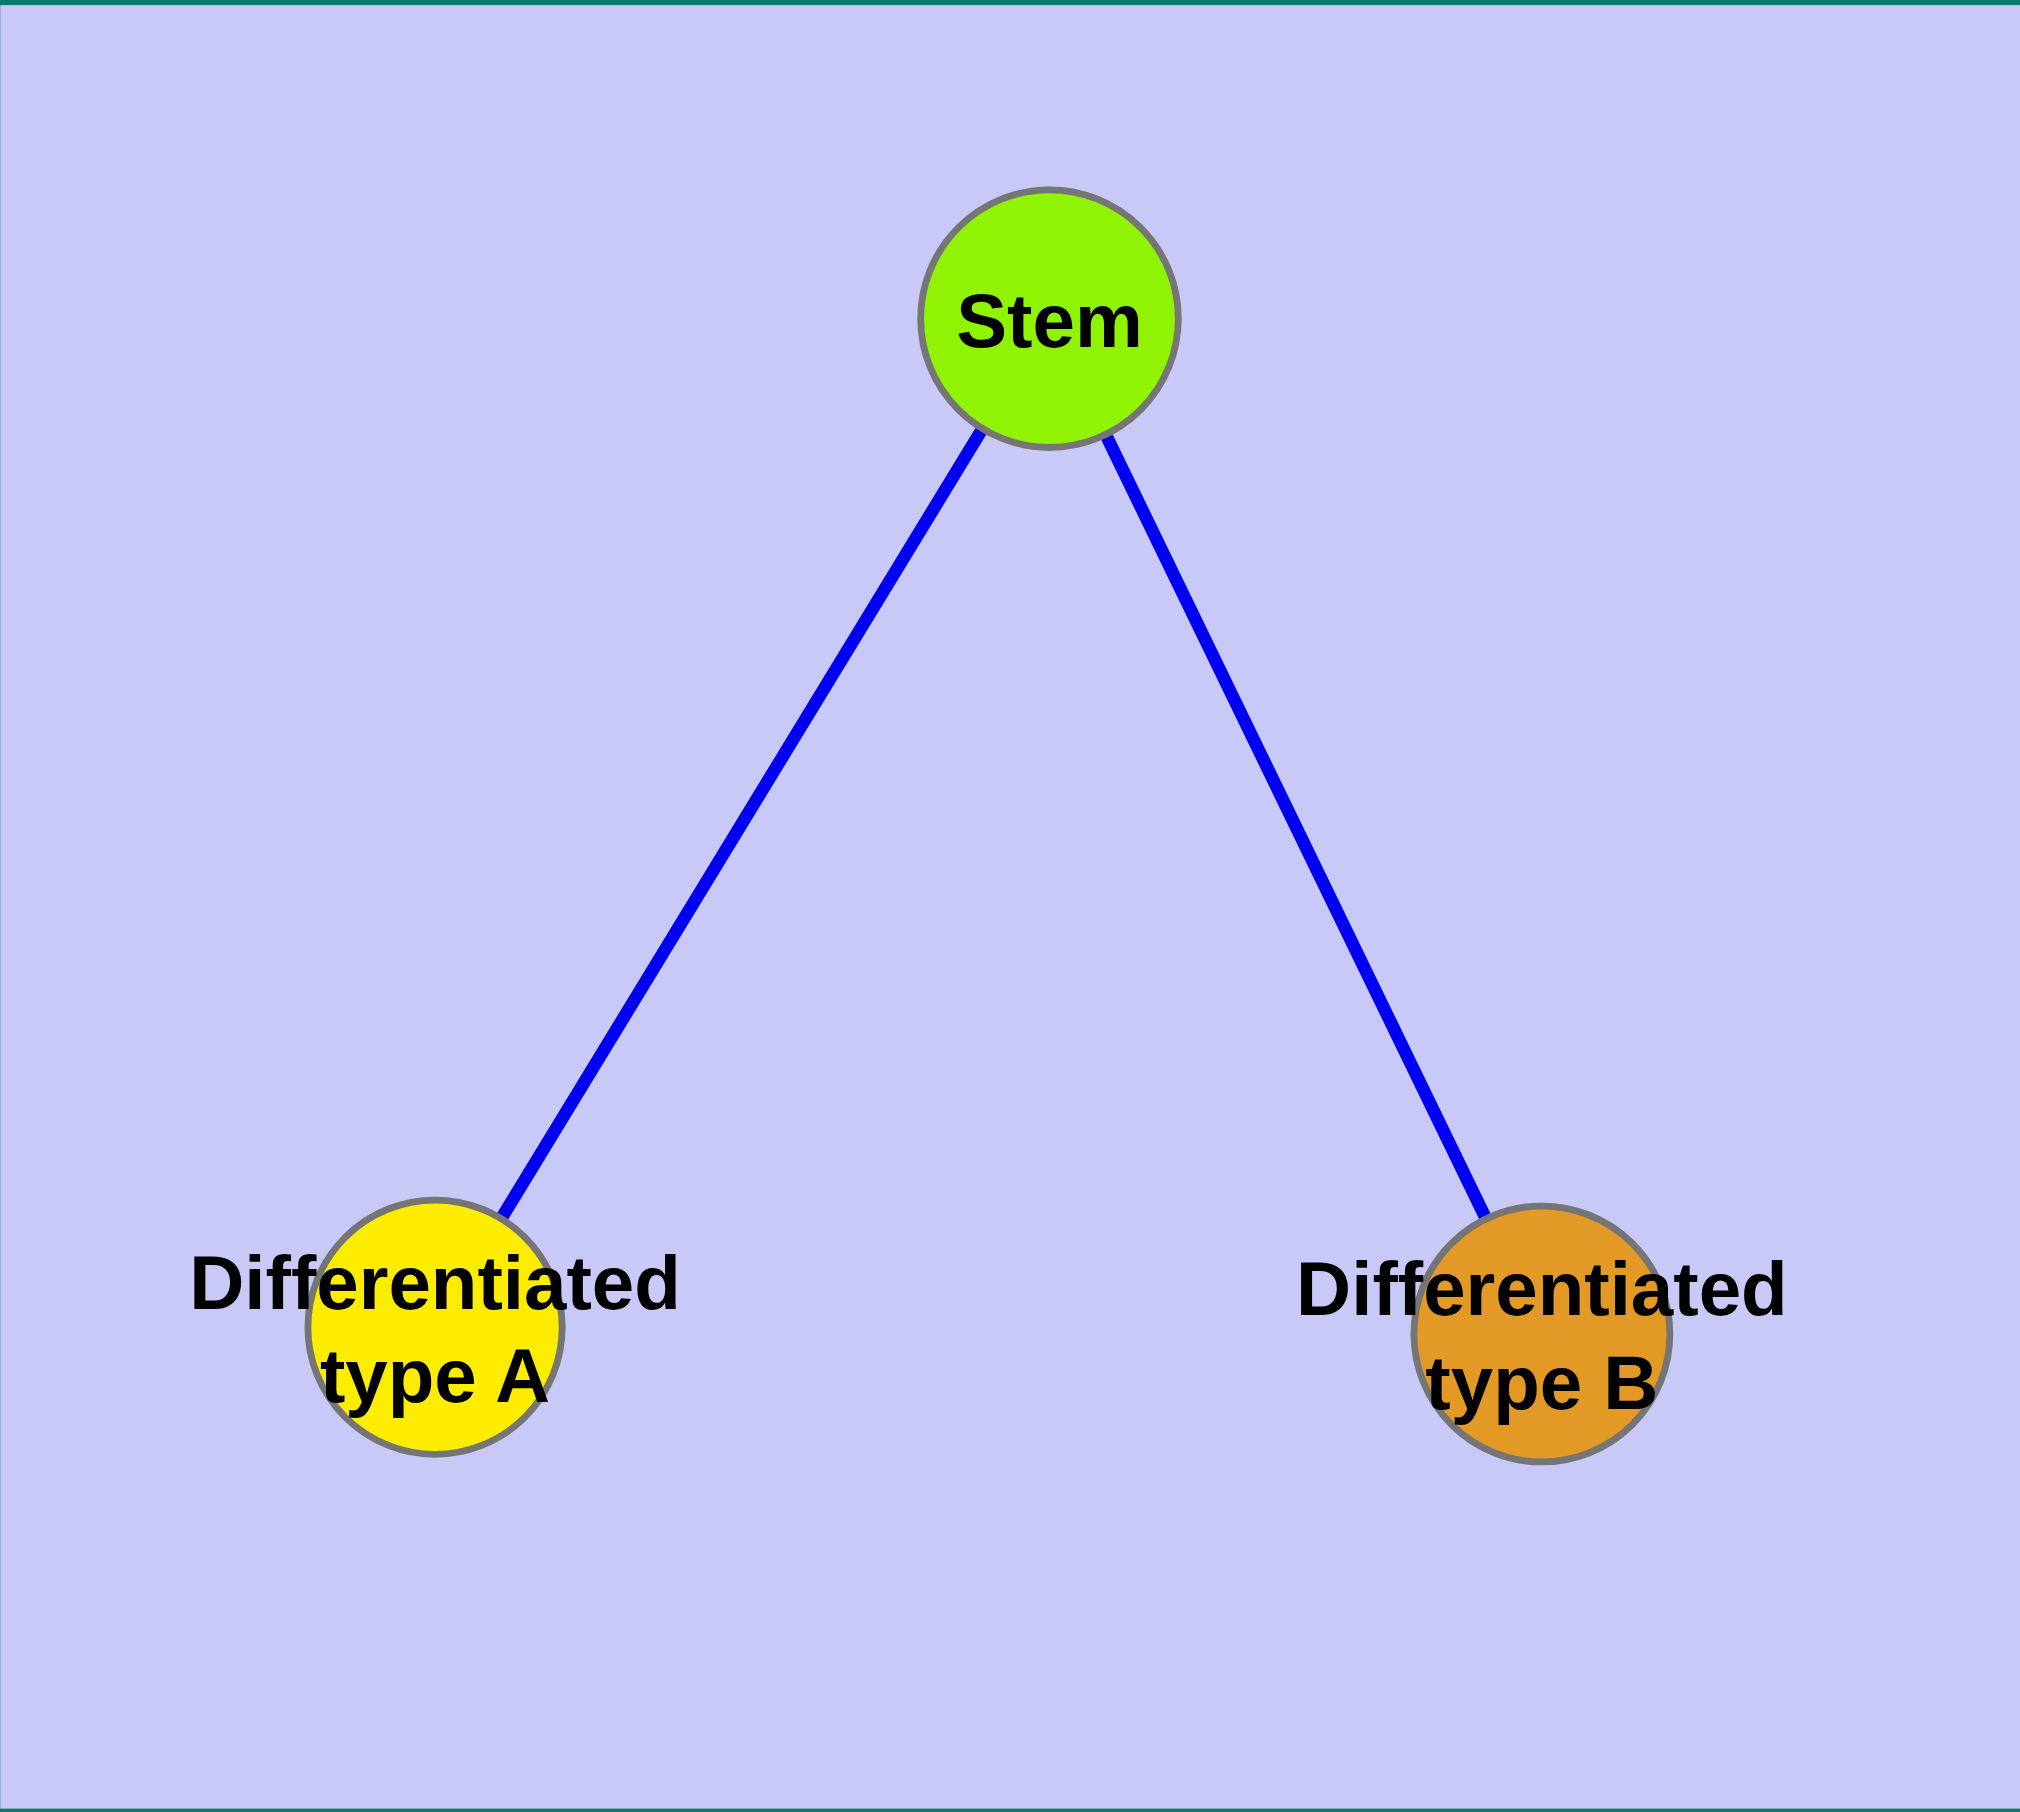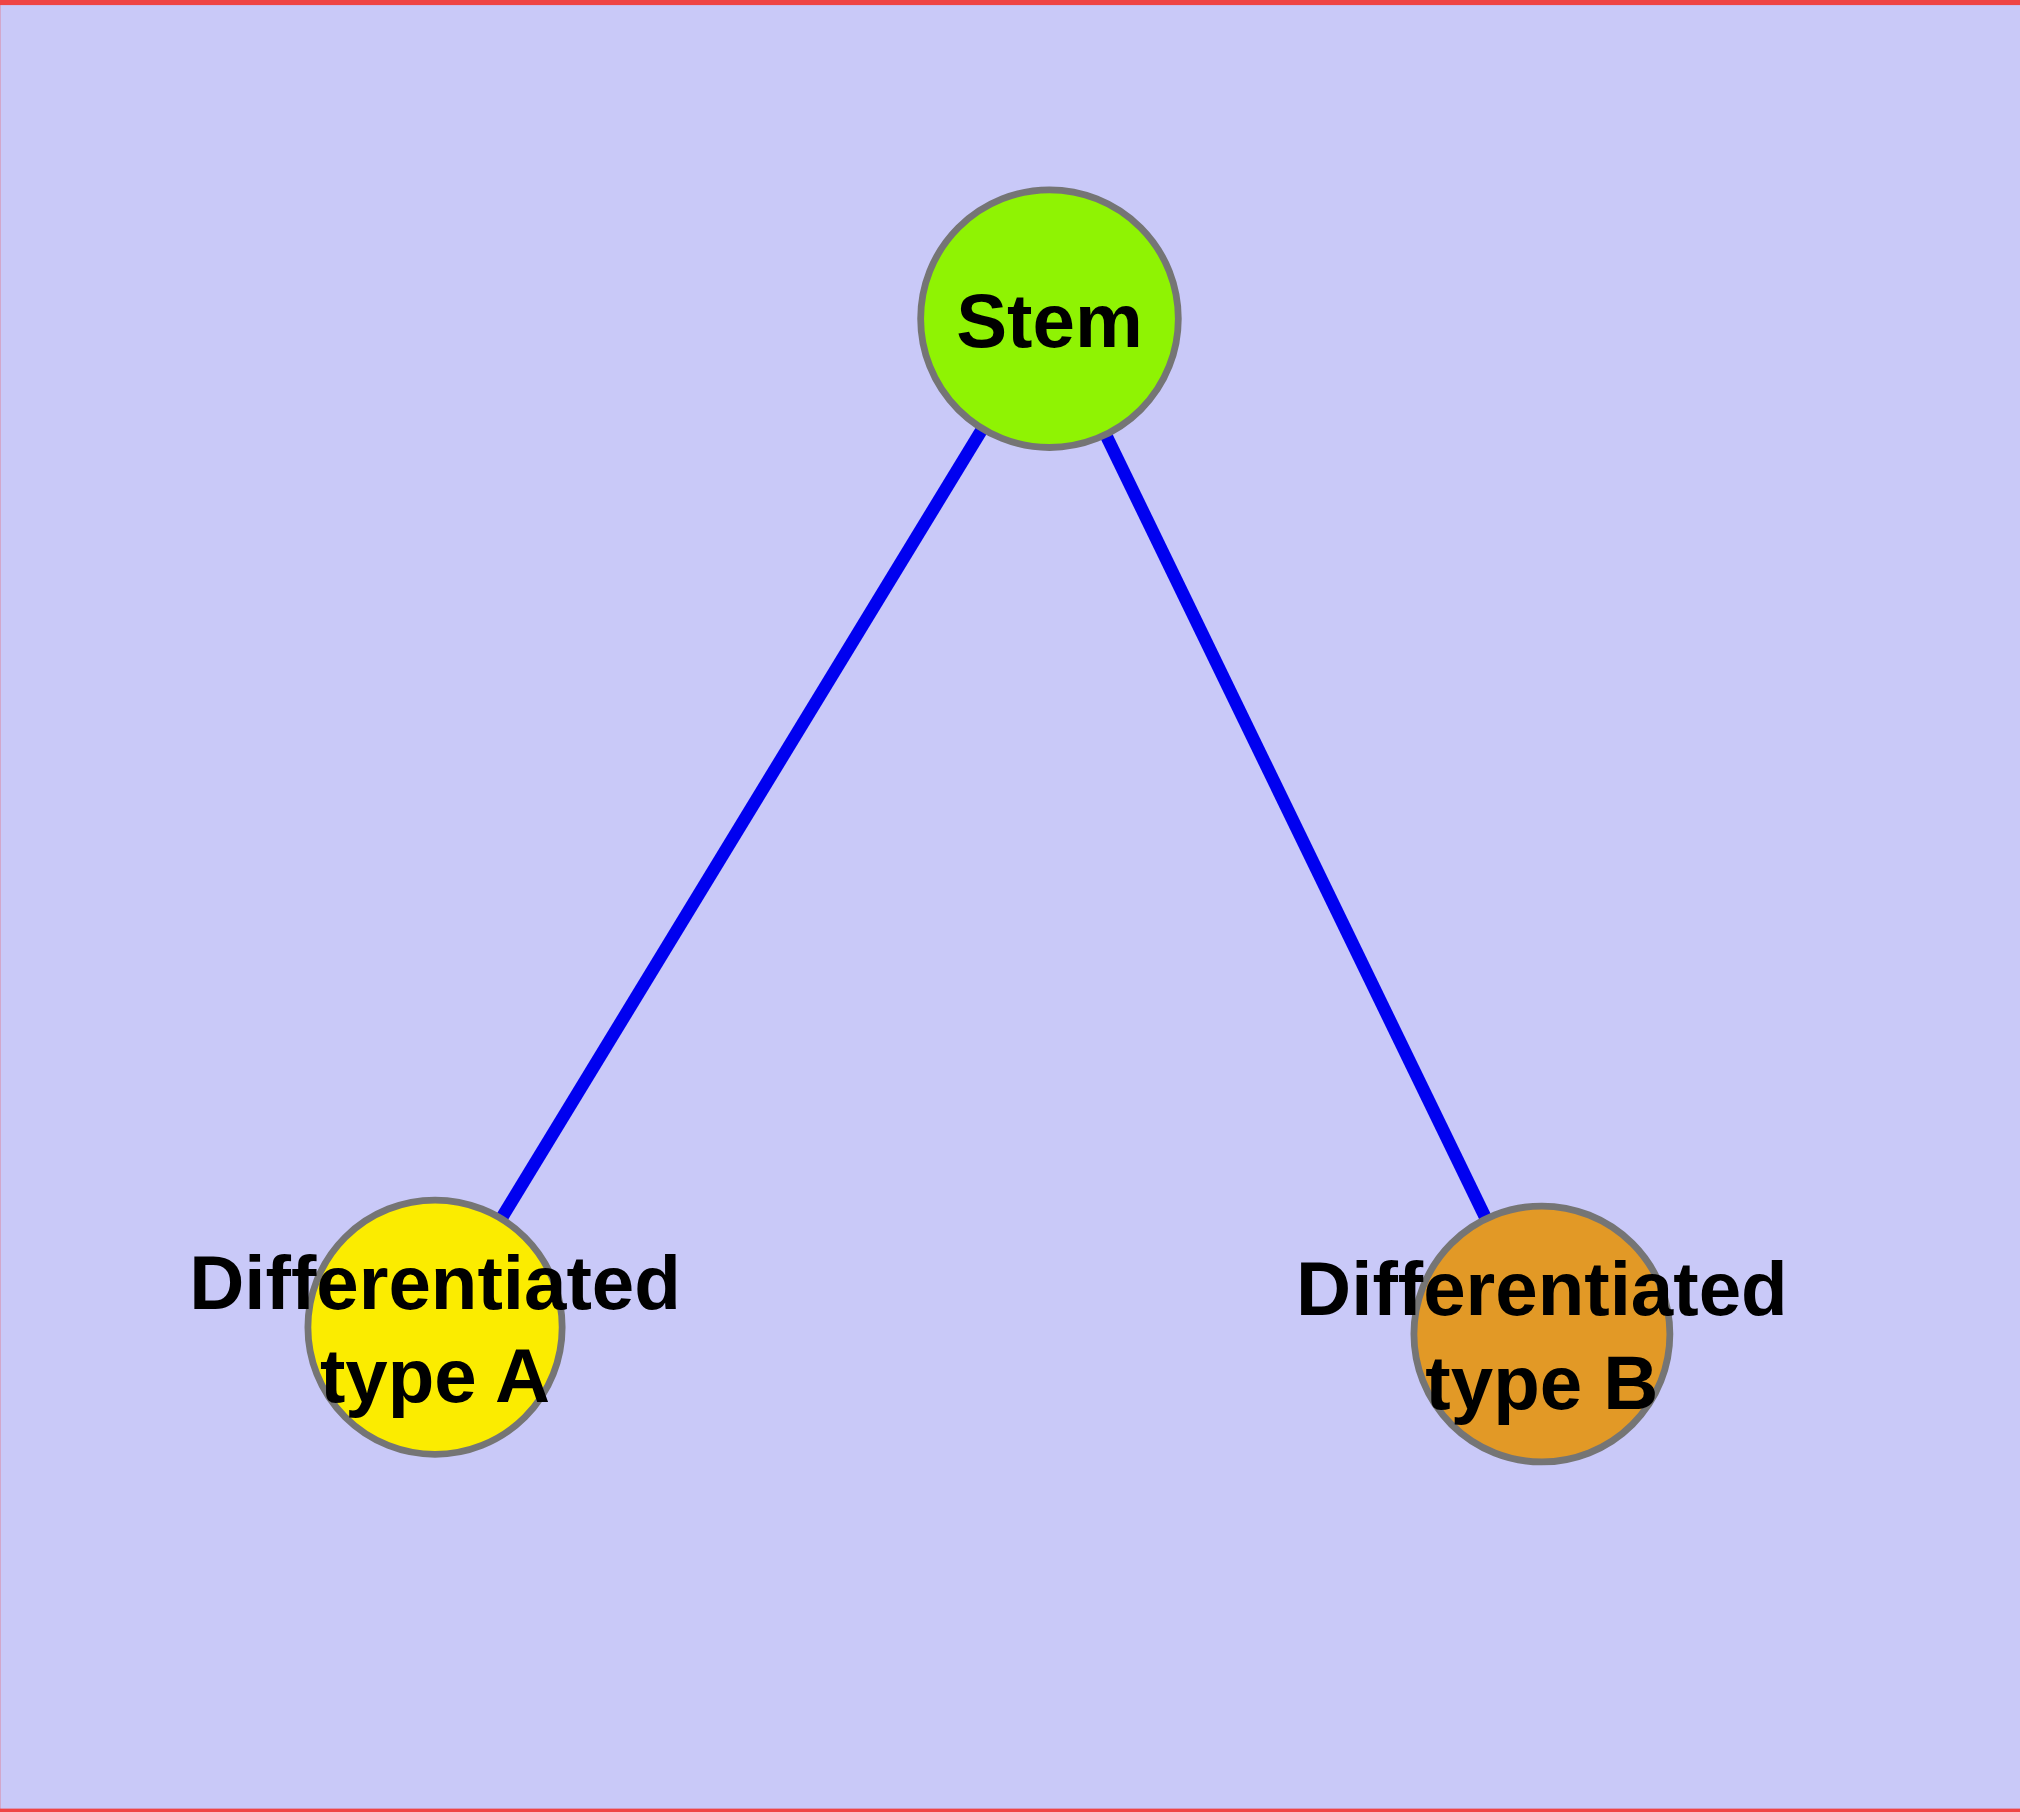--- a/index.html
+++ b/index.html
@@ -5,21 +5,21 @@
   html, body {
     margin: 0;
     padding: 0;
     background: #FFFFFF;
     font-family: "Liberation Sans", sans-serif;
   }
   .stage {
     position: relative;
     width: 2021px;
     height: 1812px;
-    background: #ef4444;
+    background: #0f766e;
     overflow: hidden;
   }
   svg {
     display: block;
   }
   .node-label {
     font-family: "Liberation Sans", sans-serif;
     font-weight: bold;
     text-anchor: middle;
     user-select: none;

